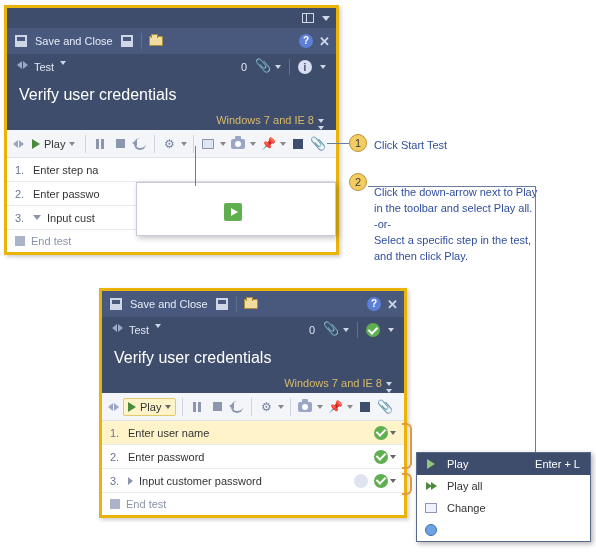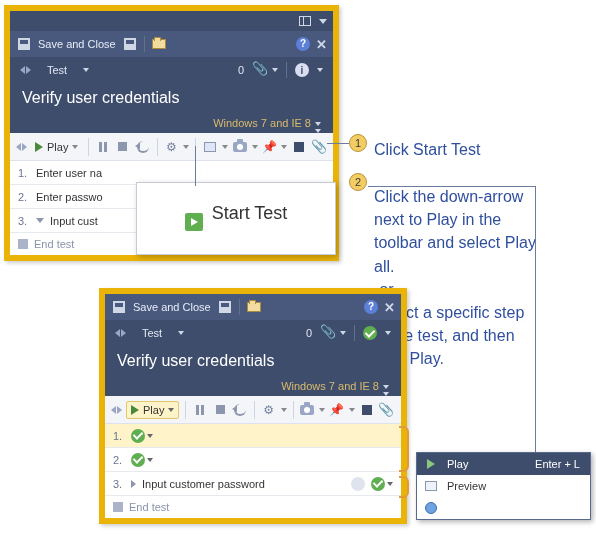--- a/index.html
+++ b/index.html
@@ -8,21 +8,21 @@
     font-family: "Segoe UI", Tahoma, sans-serif;
     font-size: 11px;
     background: #fff;
     color: #333;
     width: 596px;
     height: 555px;
     position: relative;
   }
   .panel {
     position: absolute;
-    border: 6px solid #eab308;
+    border: 3px solid #eab308;
     background: #3e4d6c;
     box-shadow: 2px 2px 4px rgba(0,0,0,0.2);
   }
   .titlebar {
     height: 20px;
     background: #3e4d6c;
     display: flex;
     align-items: center;
     justify-content: flex-end;
     padding: 0 6px;
@@ -61,21 +61,21 @@
   .close-ic{color:#cfd6e6;font-size:13px;font-weight:bold;}
   .subbar {
     height: 26px;
     background: #3e4d6c;
     display: flex;
     align-items: center;
     padding: 0 10px;
     color: #e1e6f2;
     justify-content: space-between;
   }
-  .subbar .left { display:flex;align-items:center;gap:16px;}
+  .subbar .left { display:flex;gap:6px;}
   .subbar .right { display:flex;align-items:center;gap:8px;}
   .arrows-lr{display:inline-flex;gap:1px;}
   .arrows-lr span{width:0;height:0;border-top:4px solid transparent;border-bottom:4px solid transparent;}
   .arrows-lr .l{border-right:5px solid #9aa6c2;}
   .arrows-lr .r{border-left:5px solid #9aa6c2;}
   .mini-down{width:0;height:0;border-left:3px solid transparent;border-right:3px solid transparent;border-top:4px solid #cfd6e6;}
   .clip-ic{width:12px;height:14px;color:#9aa6c2;font-size:13px;line-height:12px;}
   .sep-v{width:1px;height:16px;background:#62708f;}
   .info-ic{width:14px;height:14px;border-radius:50%;background:#d9def0;color:#3e4d6c;font-weight:bold;font-size:10px;display:flex;align-items:center;justify-content:center;}
   .ok-ic{width:14px;height:14px;border-radius:50%;background:#5fae4f;display:flex;align-items:center;justify-content:center;}
@@ -127,21 +127,21 @@
   .dialog .big-ic::after{content:"";width:0;height:0;border-top:4px solid transparent;border-bottom:4px solid transparent;border-left:7px solid #fff;margin-left:2px;}
   .dialog h2{margin:0 0 16px 0;font-size:18px;font-weight:normal;display:inline-block;vertical-align:middle;}
   .dialog label{font-size:11px;display:flex;align-items:center;gap:6px;justify-content:center;}
   .dialog input[type=checkbox]{width:12px;height:12px;}
 
   
   .callout-num{
     position:absolute;width:18px;height:18px;border-radius:50%;background:#f4cd62;border:1px solid #b8923a;
     display:flex;align-items:center;justify-content:center;font-size:11px;color:#3a3a3a;
   }
-  .callout-txt{position:absolute;color:#2f4f9e;font-size:16px;line-height:1.45;}
+  .callout-txt{position:absolute;color:#2f4f9e;font-size:11px;line-height:1.45;}
   .connector{position:absolute;background:#6b7d9e;}
 
   
   .menu{
     position:absolute;background:#fff;border:1px solid #5a6a8e;box-shadow:2px 2px 5px rgba(0,0,0,0.3);font-size:11px;
   }
   .menu .row{display:flex;align-items:center;height:22px;padding:0 10px 0 6px;gap:8px;}
   .menu .row.sel{background:#3e4d6c;color:#fff;}
   .menu .ic{width:16px;height:16px;display:flex;align-items:center;justify-content:center;}
   .menu .shortcut{margin-left:auto;color:inherit;}
@@ -242,21 +242,21 @@
       <span class="icon pin-ic">📌</span>
       <span class="mini-down" style="border-top-color:#888;"></span>
       <span class="icon">
           <span class="flag-ic"></span>
         </span>
       <span class="icon clip-ic" style="color:#8c96ad;">📎</span>
     </div>
     <div class="steplist">
       <div class="step">
         <span class="num">1.</span>
-        <span class="txt">Enter user na</span>
+        <span class="txt">Enter step na</span>
       </div>
       <div class="step">
         <span class="num">2.</span>
         <span class="txt">Enter passwo</span>
       </div>
       <div class="step">
         <span class="num">3.</span>
         <span class="tri-d"></span>
         <span class="txt">Input cust</span>
       </div>
@@ -264,21 +264,20 @@
         <span class="flag-ic"></span>
         <span>End test</span>
       </div>
     </div>
   </div>
 </div>
 
 <div class="dialog" style="left:136px;top:182px;width:200px;">
   <div>
     <span class="big-ic"></span>
-    <h2>Start Test</h2>
   </div>
 </div>
 
 <div class="connector" style="left:327px;top:143px;width:22px;height:1px;"></div>
 <div class="connector" style="left:195px;top:146px;width:1px;height:40px;"></div>
 
 <div class="callout-num" style="left:349px;top:134px;">1</div>
 <div class="callout-txt" style="left:374px;top:138px;">Click Start Test</div>
 
 <div class="callout-num" style="left:349px;top:173px;">2</div>
@@ -366,27 +365,29 @@
       <span class="icon pin-ic">📌</span>
       <span class="mini-down" style="border-top-color:#888;"></span>
       <span class="icon">
           <span class="flag-ic"></span>
         </span>
       <span class="icon clip-ic" style="color:#8c96ad;">📎</span>
     </div>
     <div class="steplist">
       <div class="step sel">
         <span class="num">1.</span>
+        <span class="txt">Enter user name</span>
         <span class="status">
             <span class="ok-ic"></span>
             <span class="mini-down" style="border-top-color:#666;"></span>
           </span>
       </div>
       <div class="step">
         <span class="num">2.</span>
+        <span class="txt">Enter password</span>
         <span class="status">
             <span class="ok-ic"></span>
             <span class="mini-down" style="border-top-color:#666;"></span>
           </span>
       </div>
       <div class="step">
         <span class="num">3.</span>
         <span class="tri-r"></span>
         <span class="txt">Input customer password</span>
         <span style="width:14px;height:14px;border-radius:50%;background:#dfe3ee;"></span>
@@ -412,23 +413,27 @@
 
 <div class="menu" style="left:416px;top:452px;width:175px;">
   <div class="row sel">
     <span class="ic">
         <span class="play-tri" style="border-left-color:#8cc77a;"></span>
       </span>
     <span>Play</span>
     <span class="shortcut">Enter + L</span>
   </div>
   <div class="row">
+    <span class="ic play2"></span>
+    <span>Play all</span>
+  </div>
+  <div class="row">
     <span class="ic">
         <span class="prev-ic"></span>
       </span>
-    <span>Preview</span>
+    <span>Change</span>
   </div>
   <div class="row">
     <span class="ic">
         <span class="globe-ic"></span>
       </span>
   </div>
 </div>
 
 </body></html>

